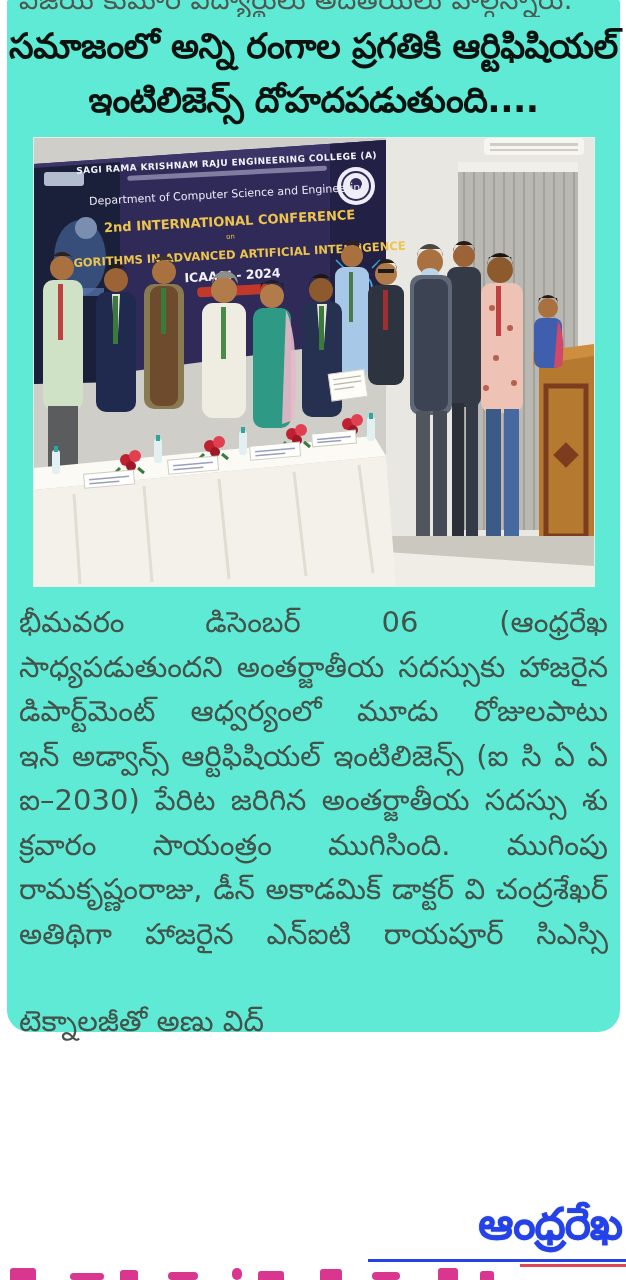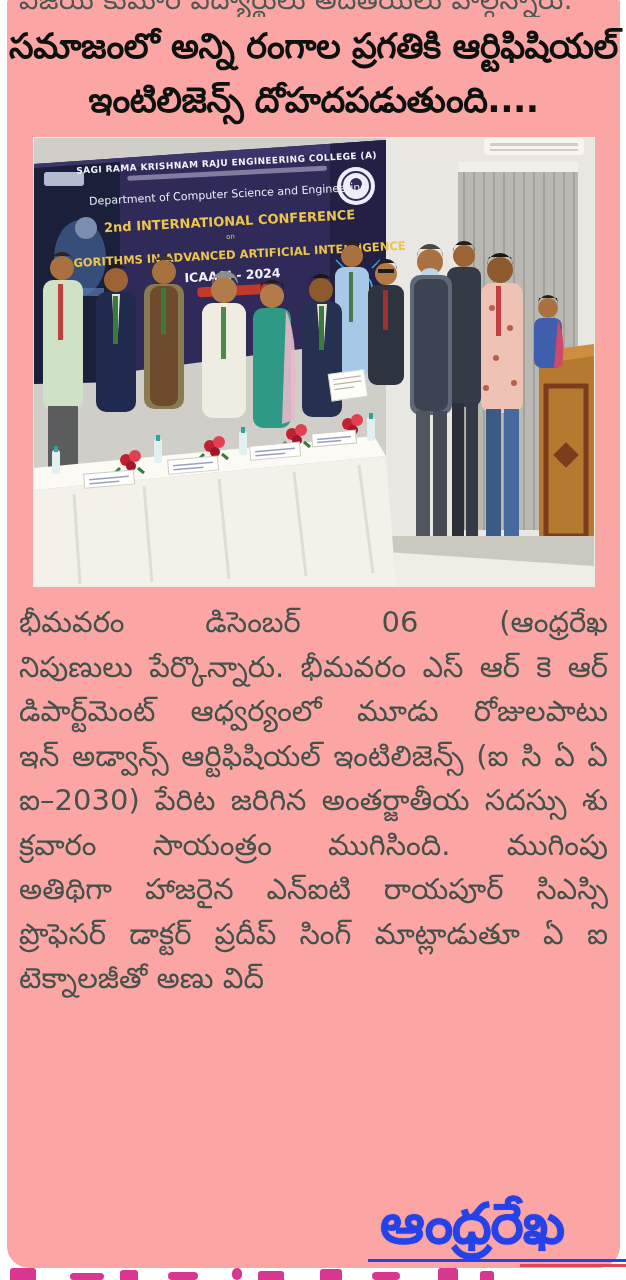--- a/index.html
+++ b/index.html
@@ -2,22 +2,22 @@
 <html><head>
 <meta charset="utf-8">
 <style>
   html,body{margin:0;padding:0;}
   body{
     width:626px;height:1280px;position:relative;overflow:hidden;
     background:#ffffff;
     font-family:"DejaVu Sans","Liberation Sans",sans-serif;
   }
   .clip{
-    position:absolute;left:7px;top:0;width:613px;height:1268px;
-    background:#fca5a5;
+    position:absolute;left:7px;top:0;width:613px;height:1032px;
+    background:#5eead4;
     border-radius:2px 2px 22px 22px;
   }
   
   .topline{height:17px;overflow:hidden;margin:0 12px;}
   .topline span{
     display:block;margin-top:-17px;font-size:27px;line-height:34px;
     color:#4c5850;white-space:nowrap;letter-spacing:0.5px;
   }
   .headline{
     text-align:center;font-weight:bold;color:#0d120e;
@@ -28,25 +28,25 @@
     outline:1px solid #e7f0e7;
     position:relative;
   }
   .photo-wrap svg{display:block;}
   .body-text{margin:14px 12px 0;}
   .body-line{
     font-size:29px;line-height:44.5px;color:#44524a;
     text-align:justify;text-align-last:justify;
     white-space:normal;overflow:hidden;height:44.5px;
   }
-  .body-line.short{text-align-last:left;width:52%;}
+  .body-line.short{text-align-last:left;width:52%;margin-top:43px;}
   .masthead{
     position:absolute;top:1192px;right:4px;width:300px;
-    font-size:56px;font-weight:bold;color:#2442e8;
-    text-align:center;line-height:64px;letter-spacing:-1px;
+    font-size:44px;font-weight:bold;color:#2442e8;
+    text-align:right;line-height:64px;letter-spacing:-1px;
     text-shadow:0 0 1px #2442e8;
   }
   .masthead-underline{
     position:absolute;top:1259px;left:368px;width:258px;height:3px;
     background:#2442e8;
   }
   .red-underline{
     position:absolute;top:1264px;left:520px;width:106px;height:3px;
     background:#e04858;
   }
@@ -303,27 +303,27 @@
         <g transform="rotate(-5 300 300)">
             <rect x="278" y="294" width="44" height="13" fill="#ffffff" stroke="#cfccc0"></rect>
             <path d="M283 300h34M283 303h24" stroke="#9aa0b8" stroke-width="1.5"></path>
           </g>
       </g>
     </svg>
   </div>
 
   <div class="body-text">
     <div class="body-line">భీమవరం డిసెంబర్ 06 (ఆంధ్రరేఖ ప్రతినిధి)సమాజంలో</div>
-    <div class="body-line">నిపుణులు పేర్కొన్నారు. భీమవరం ఎస్ ఆర్ కె ఆర్</div>
+    <div class="body-line">సాధ్యపడుతుందని అంతర్జాతీయ సదస్సుకు హాజరైన</div>
     <div class="body-line">డిపార్ట్‌మెంట్ ఆధ్వర్యంలో మూడు రోజులపాటు అల్గారిథమ్స్</div>
     <div class="body-line">ఇన్ అడ్వాన్స్ ఆర్టిఫిషియల్ ఇంటిలిజెన్స్ (ఐ సి ఏ ఏ ఏ</div>
     <div class="body-line">ఐ–2030) పేరిట జరిగిన అంతర్జాతీయ సదస్సు శు</div>
     <div class="body-line">క్రవారం సాయంత్రం ముగిసింది. ముగింపు కార్యక్రమానికి</div>
+    <div class="body-line">రామకృష్ణంరాజు, డీన్ అకాడమిక్ డాక్టర్ వి చంద్రశేఖర్</div>
     <div class="body-line">అతిథిగా హాజరైన ఎన్ఐటి రాయపూర్ సిఎస్సి అసోసియేట్</div>
-    <div class="body-line">ప్రొఫెసర్ డాక్టర్ ప్రదీప్ సింగ్ మాట్లాడుతూ ఏ ఐ</div>
     <div class="body-line short">టెక్నాలజీతో అణు విద్</div>
   </div>
 </div>
 
 <div class="masthead">ఆంధ్రరేఖ</div>
 <div class="masthead-underline"></div>
 <div class="red-underline"></div>
 
 <div class="fragment" style="left:10px;top:1268px;width:26px;height:12px;"></div>
 <div class="fragment" style="left:70px;top:1273px;width:34px;height:7px;border-radius:4px;"></div>

